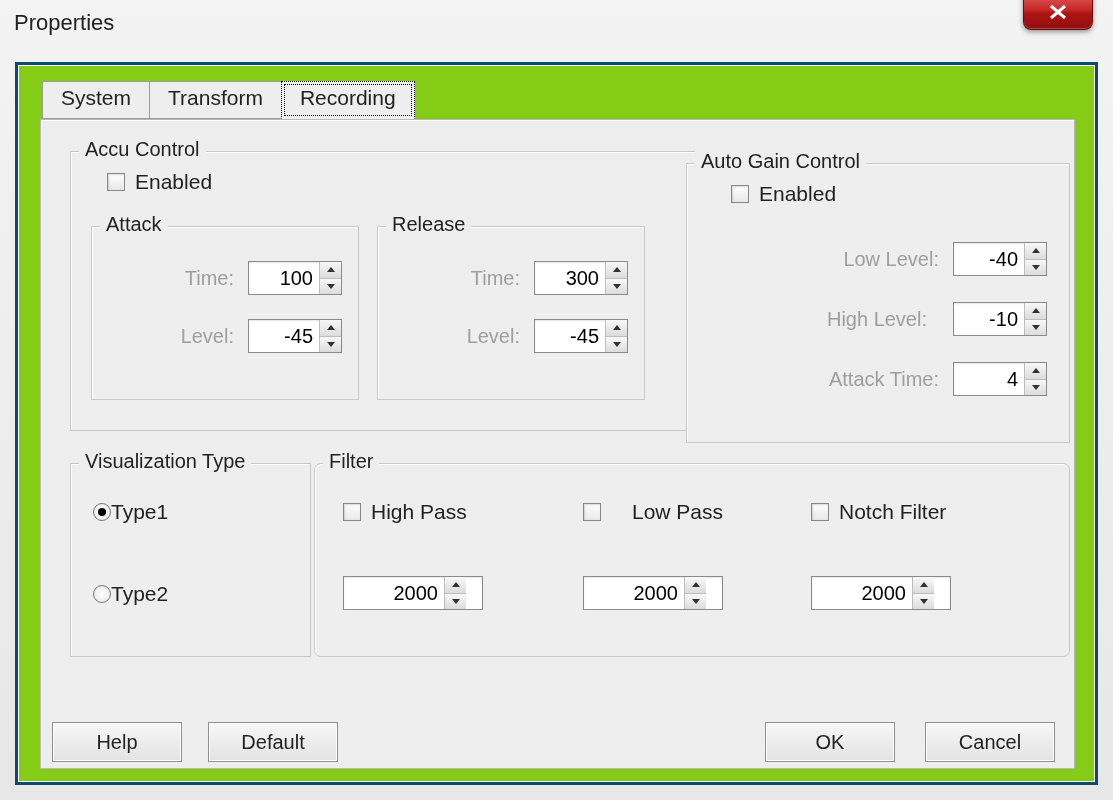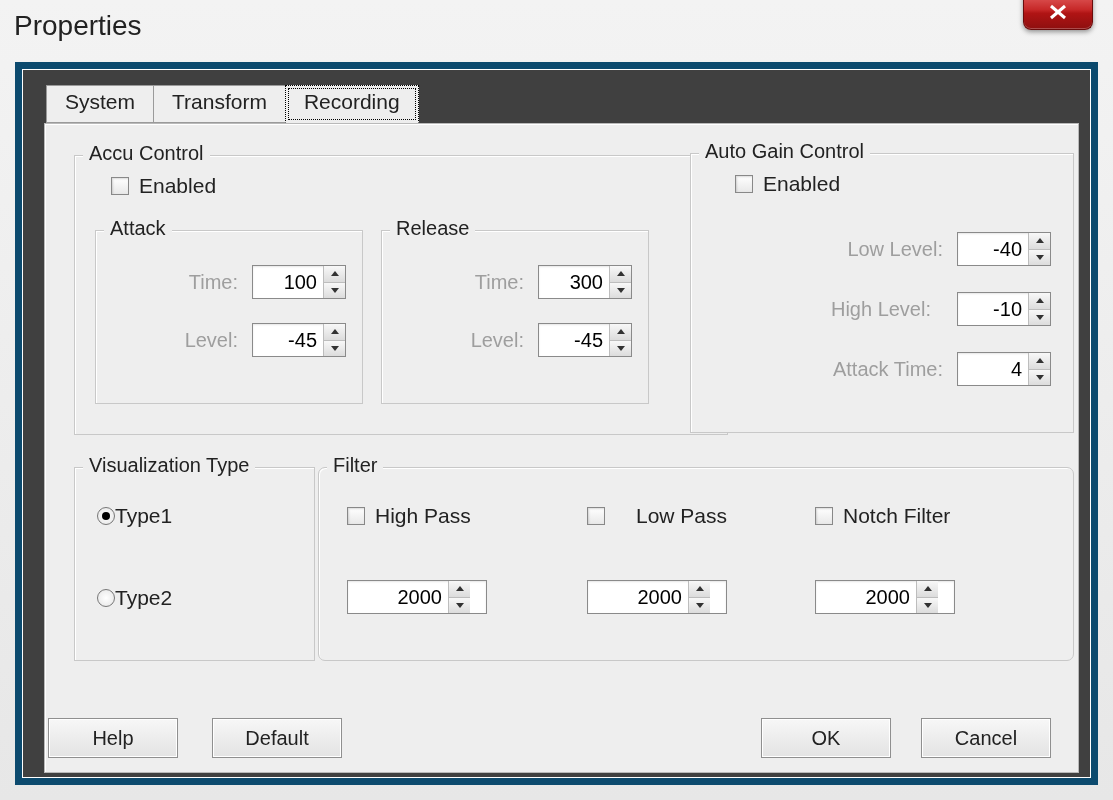--- a/index.html
+++ b/index.html
@@ -25,31 +25,31 @@
     color: #fff;
     display: flex; align-items: center; justify-content: center;
     font-weight: bold;
     cursor: pointer;
   }
   .close-btn svg { stroke:#fff; stroke-width:3; }
 
   .window-title {
     position:absolute;
     top:10px; left:14px;
-    font-size:28px;
+    font-size:22px;
     color:#222;
   }
 
   
   .client {
     position:absolute;
     top:62px; left:15px;
     width:1083px; height:723px;
-    background:#404040;
-    border:7px solid #0c4a6e;
+    background:#84cc16;
+    border:3px solid #0c4a6e;
     box-shadow: inset 0 0 0 1px #fff;
   }
 
   
   .tab-strip {
     position:absolute;
     top:16px; left:24px;
     display:flex;
   }
   .tab {
@@ -173,31 +173,31 @@
     font-size:20px;
     display:flex;align-items:center;justify-content:center;
     cursor:pointer;
     color:#222;
   }
 
   
   .grp-accu   { top:86px;  left:52px;  width:654px; height:280px; }
   .grp-attack { top:74px;  left:20px;  width:268px; height:174px; }
   .grp-release{ top:74px;  left:306px; width:268px; height:174px; }
-  .grp-agc    { top:84px;  left:668px; width:384px; height:280px; }
+  .grp-agc    { top:98px;  left:668px; width:384px; height:280px; }
   .grp-vis    { top:398px; left:52px;  width:241px; height:194px; }
   .grp-filter { top:398px; left:296px; width:756px; height:194px;border-radius:7px; }
 
   .row {
     position:absolute;
     display:flex; align-items:center; gap:14px;
   }
 
   
-  .btn-help    { left:26px;  bottom:20px;text-align:right; }
+  .btn-help    { left:34px;  bottom:20px;text-align:right; }
   .btn-default { left:190px; bottom:20px; }
   .btn-ok      { right:200px; bottom:20px; }
   .btn-cancel  { right:40px;  bottom:20px; }
 </style>
 </head>
 <body>
 
 <div class="close-btn">
   <svg width="20" height="16" viewBox="0 0 20 16">
     <line x1="3" y1="2" x2="17" y2="14"></line>

